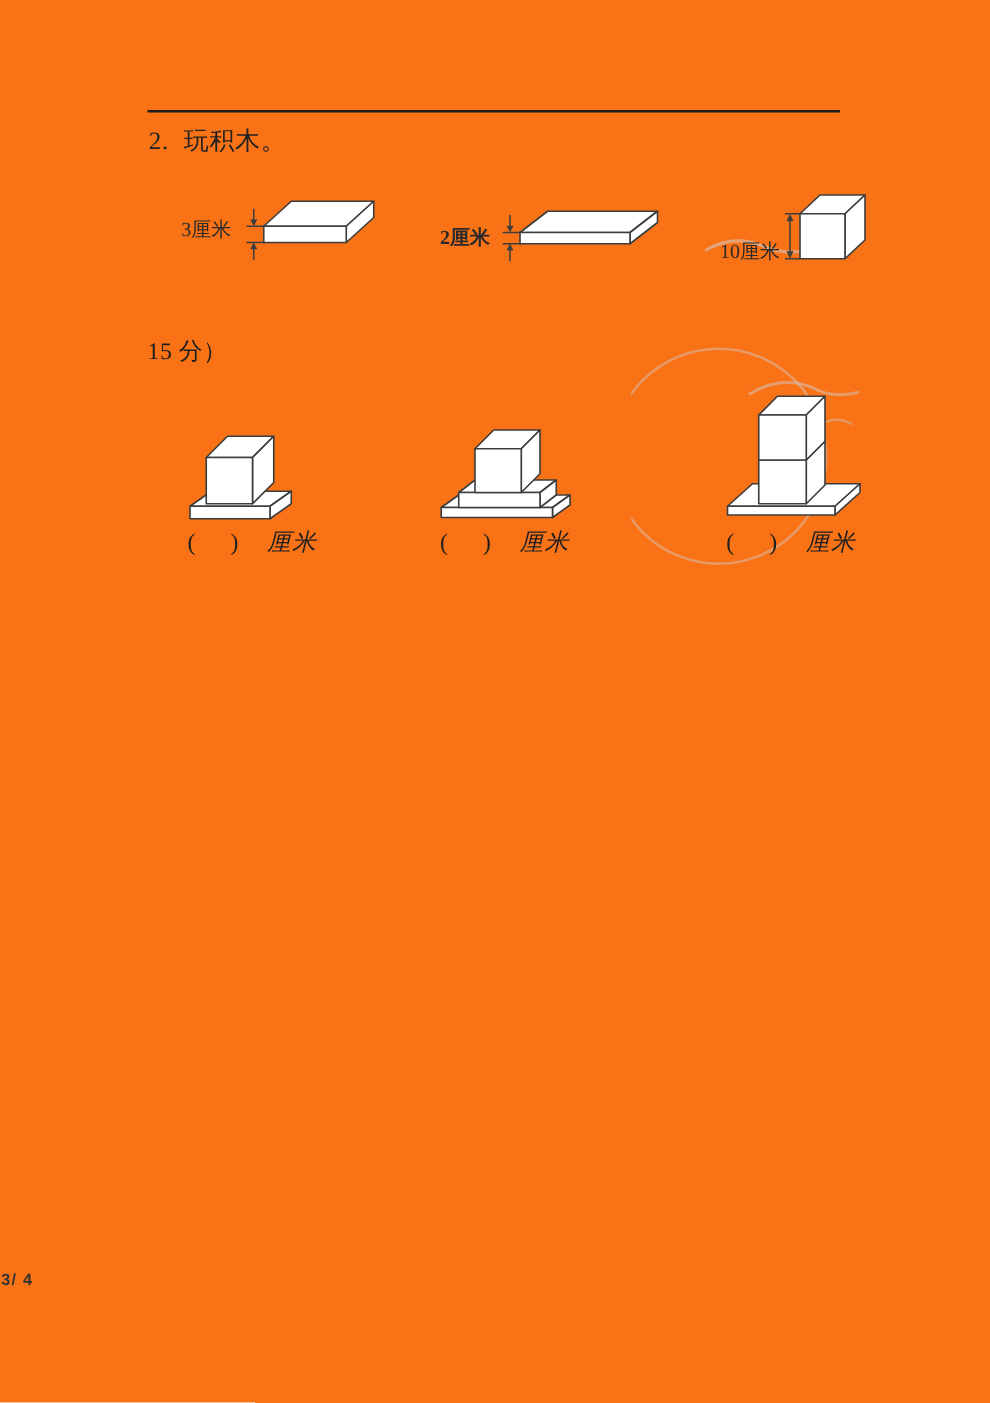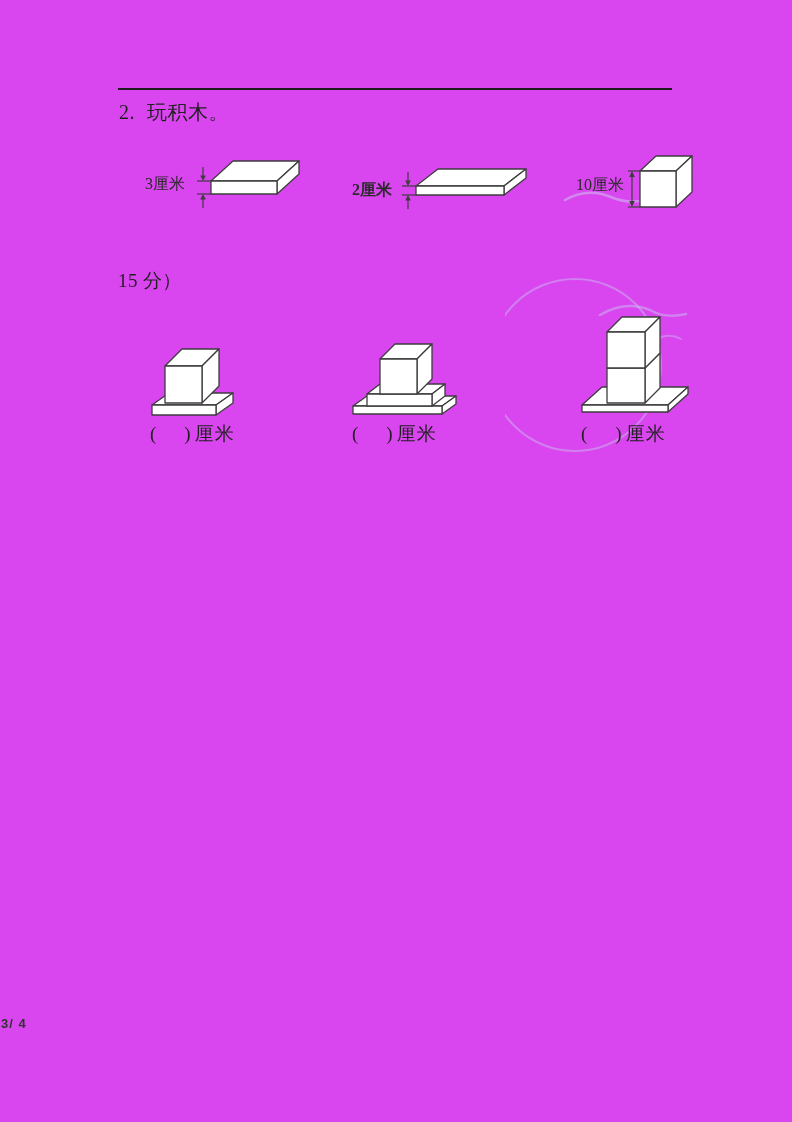--- a/index.html
+++ b/index.html
@@ -1,38 +1,38 @@
 <!DOCTYPE html>
 <html><head>
 <meta charset="utf-8">
 <style>
   html,body { margin:0; padding:0; background:#ffffff; }
   .page {
-    position:relative; width:792px; height:1122px; background:#d946ef;
+    position:relative; width:792px; height:1122px; background:#f97316;
     font-family:"Liberation Serif","DejaVu Serif",serif; color:#222222;
     overflow:hidden;
   }
   .abs { position:absolute; }
 
   .top-rule { left:118px; top:88px; width:554px; height:2px; background:#1c1c1c; }
 
   .heading { left:119px; top:99px; font-size:20px; letter-spacing:0.5px; white-space:nowrap; }
   .heading .num { margin-right:12px; }
 
   .block-label { font-size:16px; white-space:nowrap; color:#2a2a2a; }
 
   .qline { font-size:19px; letter-spacing:0.4px; white-space:nowrap; color:#1f1f1f; }
 
   svg.lineart polygon { fill:#ffffff; stroke:#3d3d3d; stroke-width:1.3; stroke-linejoin:round; }
   svg.lineart line { stroke:#3d3d3d; stroke-width:1.2; }
   svg.lineart .arrowhead { fill:#3d3d3d; stroke:none; }
 
   .answer { display:flex; align-items:baseline; font-size:19px; color:#1f1f1f; }
   .answer .gap { display:inline-block; width:28px; }
-  .answer .unit { margin-left:4px; letter-spacing:1px; }
+  .answer .unit { margin-left:23px; letter-spacing:1px;font-style:italic; }
 
   .footer { left:1px; top:1016px; width:792px; text-align:left;
     font-family:"Liberation Sans","DejaVu Sans",sans-serif;
     font-size:13px; font-weight:bold; color:#333333; letter-spacing:1px; }
 
   svg.watermark path, svg.watermark circle { fill:none; stroke:#c9ddef; stroke-linecap:round; }
 </style>
 </head>
 <body>
 
@@ -75,21 +75,21 @@
       <polygon class="arrowhead" points="6,32 3.2,26.6 8.8,26.6"></polygon>
       <line x1="6" y1="55" x2="6" y2="45"></line>
       <polygon class="arrowhead" points="6,41 3.2,46.4 8.8,46.4"></polygon>
       <polygon points="14,32 36,15 124,15 102,32"></polygon>
       <polygon points="102,32 124,15 124,24 102,41"></polygon>
       <polygon points="14,32 102,32 102,41 14,41"></polygon>
     </svg>
   </div>
 
   <div class="abs" style="left:576px; top:145px; width:140px; height:76px;">
-    <span class="abs block-label" style="left:0; top:30px;">10厘米</span>
+    <span class="abs block-label" style="left:0; top:46px;">10厘米</span>
     <svg class="lineart abs" style="left:50px; top:0;" width="86" height="76" viewBox="0 0 86 76">
       <line x1="2" y1="26" x2="14" y2="26"></line>
       <line x1="2" y1="62" x2="14" y2="62"></line>
       <line x1="6" y1="29" x2="6" y2="59"></line>
       <polygon class="arrowhead" points="6,26 3.2,32 8.8,32"></polygon>
       <polygon class="arrowhead" points="6,62 3.2,56 8.8,56"></polygon>
       <polygon points="14,26 30,11 66,11 50,26"></polygon>
       <polygon points="50,26 66,11 66,47 50,62"></polygon>
       <polygon points="14,26 50,26 50,62 14,62"></polygon>
     </svg>

